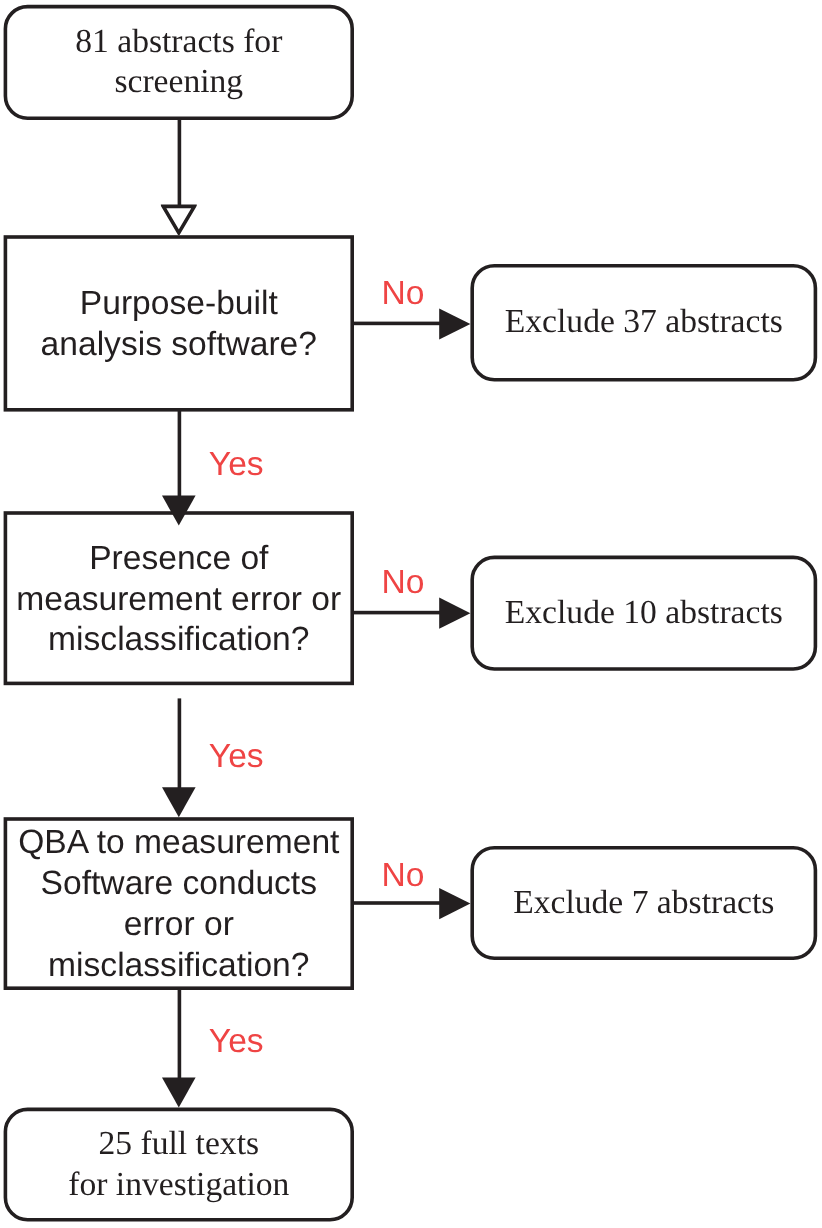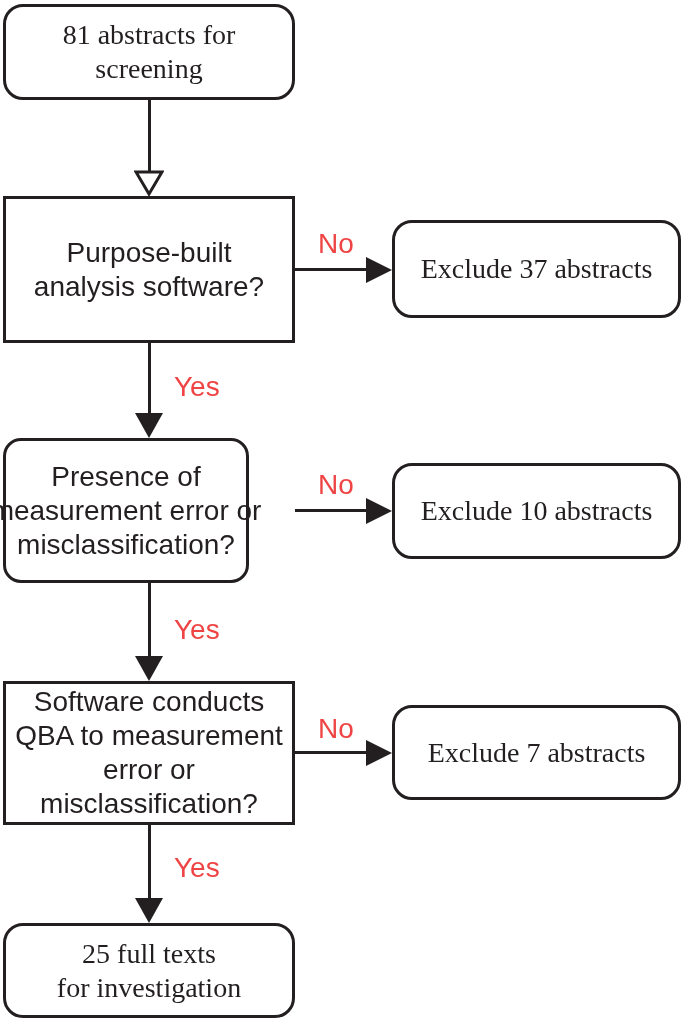--- a/index.html
+++ b/index.html
@@ -29,21 +29,21 @@
     font-size: 28px;
     line-height: 34px;
     color: #231f20;
   }
   .node .line { display: block; white-space: nowrap; }
   .rounded { border-radius: 20px; font-family: Liberation Serif, serif; }
 
   
   .n-start   { left: 3px;   top: 4px;   width: 292px; height: 96px;  }
   .n-q1      { left: 3px;   top: 196px; width: 292px; height: 147px; }
-  .n-q2      { left: 3px;   top: 438px; width: 246px; height: 145px; border-radius: 18px; }
+  .n-q2      { left: 3px;   top: 426px; width: 292px; height: 145px; }
   .n-q3      { left: 3px;   top: 681px; width: 292px; height: 144px; }
   .n-end     { left: 3px;   top: 923px; width: 292px; height: 95px;  }
 
   
   .n-ex37    { left: 392px; top: 220px; width: 289px; height: 98px; }
   .n-ex10    { left: 392px; top: 463px; width: 289px; height: 96px; }
   .n-ex9     { left: 392px; top: 705px; width: 289px; height: 95px; }
 
   
   .vline, .hline {
@@ -125,22 +125,22 @@
     <span class="line">analysis software?</span>
   </div>
 
   <div class="node n-q2">
     <span class="line">Presence of</span>
     <span class="line">measurement error or</span>
     <span class="line">misclassification?</span>
   </div>
 
   <div class="node n-q3">
+    <span class="line">QBA to measurement</span>
     <span class="line">Software conducts</span>
-    <span class="line">QBA to measurement</span>
     <span class="line">error or</span>
     <span class="line">misclassification?</span>
   </div>
 
   <div class="node rounded n-end">
     <span class="line">25 full texts</span>
     <span class="line">for investigation</span>
   </div>
 
   <div class="node rounded n-ex37">

